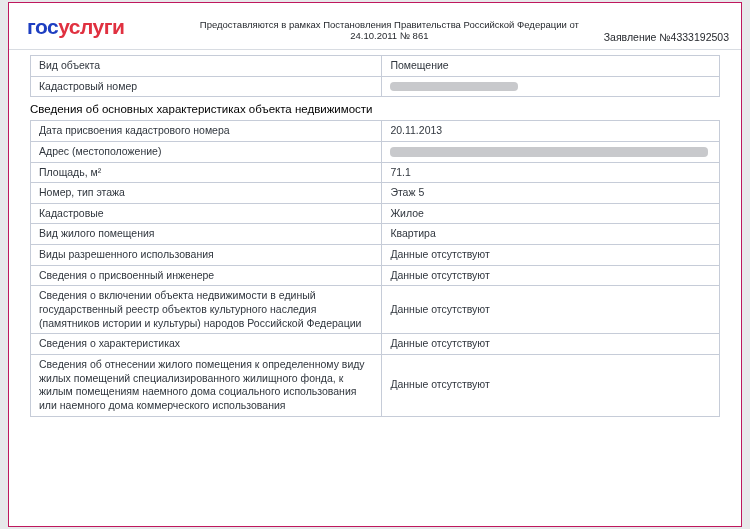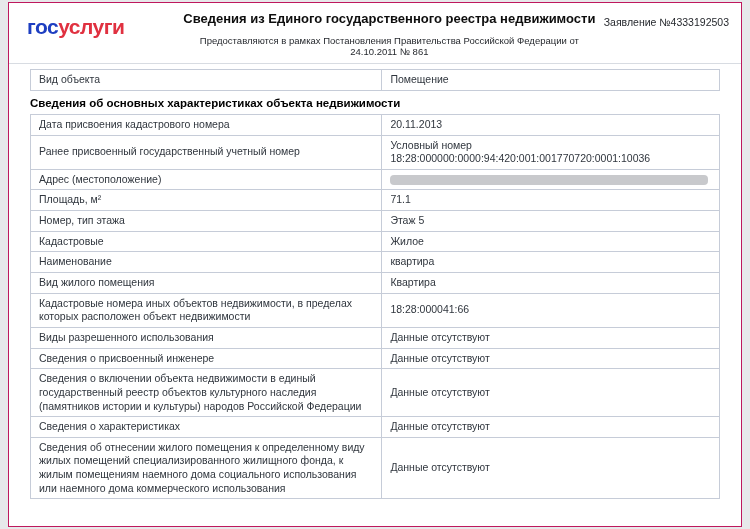--- a/index.html
+++ b/index.html
@@ -23,84 +23,83 @@
   }
   .logo {
     font-size:21px; font-weight:bold; letter-spacing:-0.5px;
     margin-top:4px; width:148px; white-space:nowrap;
   }
   .logo .p1 { color:#1d3ec1; }
   .logo .p2 { color:#e03140; }
   .header-center { flex:1; text-align:center; padding:0 6px; }
   .doc-title { font-size:13px; font-weight:bold; color:#0d0d0d; line-height:1.25; }
   .doc-subtitle { font-size:9.5px; color:#26292e; margin-top:8px; }
-  .application { font-size:10.5px; color:#26292e; white-space:nowrap; margin-top:5px; }
+  .application { font-size:10.5px; color:#26292e; white-space:nowrap; margin-top:20px; }
 
   
   .content { padding:5px 21px 0 21px; flex:1; }
   table { width:100%; border-collapse:collapse; table-layout:fixed; }
   td {
     border:1px solid #c6ccd8;
     font-size:10.5px; color:#30363e;
     padding:3px 8px; line-height:1.3; vertical-align:middle;
     word-wrap:break-word;
   }
   td.label { width:51%; }
   .section-title {
-    font-size:11.5px; font-weight:bold; color:#000;
+    font-size:11.5px; font-weight:normal; color:#000;
     margin:6px 0 5px 0;
   }
   .redact {
     display:inline-block; height:9px; background:#c8c9cc;
     border-radius:4px; vertical-align:middle; filter:blur(0.6px);
   }
   .redact.narrow { width:128px; }
   .redact.wide  { width:99%; height:10px; }
 </style>
 </head>
 <body>
 
 <div class="page">
 
   <div class="header">
     <div class="logo">
       <span class="p1">гос</span><span class="p2">услуги</span>
     </div>
     <div class="header-center">
-      <div class="doc-title">Сведения из Единого государственного реестра недвижимости</div>
       <div class="doc-subtitle">Предоставляются в рамках Постановления Правительства Российской Федерации от 24.10.2011 № 861</div>
     </div>
     <div class="application">Заявление №4333192503</div>
   </div>
 
   <div class="content">
     <table>
       <tbody id="object-table-body">
   <tr>
     <td class="label">Вид объекта</td>
     <td class="value">Помещение</td>
   </tr>
 
+  <tr>
+    <td class="label">Кадастровый номер</td>
+    <td class="value"><span class="redact narrow"></span></td>
+  </tr>
 </tbody>
     </table>
 
     <div class="section-title">Сведения об основных характеристиках объекта недвижимости</div>
 
     <table>
       <tbody id="details-table-body">
 
   <tr>
     <td class="label">Дата присвоения кадастрового номера</td>
     <td class="value">20.11.2013</td>
   </tr>
 
-  <tr>
-    <td class="label">Ранее присвоенный государственный учетный номер</td>
-    <td class="value">Условный номер 18:28:000000:0000:94:420:001:001770720:0001:10036</td>
-  </tr>
 
   <tr>
     <td class="label">Адрес (местоположение)</td>
     <td class="value"><span class="redact wide"></span></td>
   </tr>
 
   <tr>
     <td class="label">Площадь, м²</td>
     <td class="value">71.1</td>
   </tr>
@@ -108,35 +107,27 @@
   <tr>
     <td class="label">Номер, тип этажа</td>
     <td class="value">Этаж 5</td>
   </tr>
 
   <tr>
     <td class="label">Кадастровые</td>
     <td class="value">Жилое</td>
   </tr>
 
-  <tr>
-    <td class="label">Наименование</td>
-    <td class="value">квартира</td>
-  </tr>
 
   <tr>
     <td class="label">Вид жилого помещения</td>
     <td class="value">Квартира</td>
   </tr>
 
 
-  <tr>
-    <td class="label">Кадастровые номера иных объектов недвижимости, в пределах которых расположен объект недвижимости</td>
-    <td class="value">18:28:000041:66</td>
-  </tr>
 
   <tr>
     <td class="label">Виды разрешенного использования</td>
     <td class="value">Данные отсутствуют</td>
   </tr>
 
   <tr>
     <td class="label">Сведения о присвоенный инженере</td>
     <td class="value">Данные отсутствуют</td>
   </tr>

